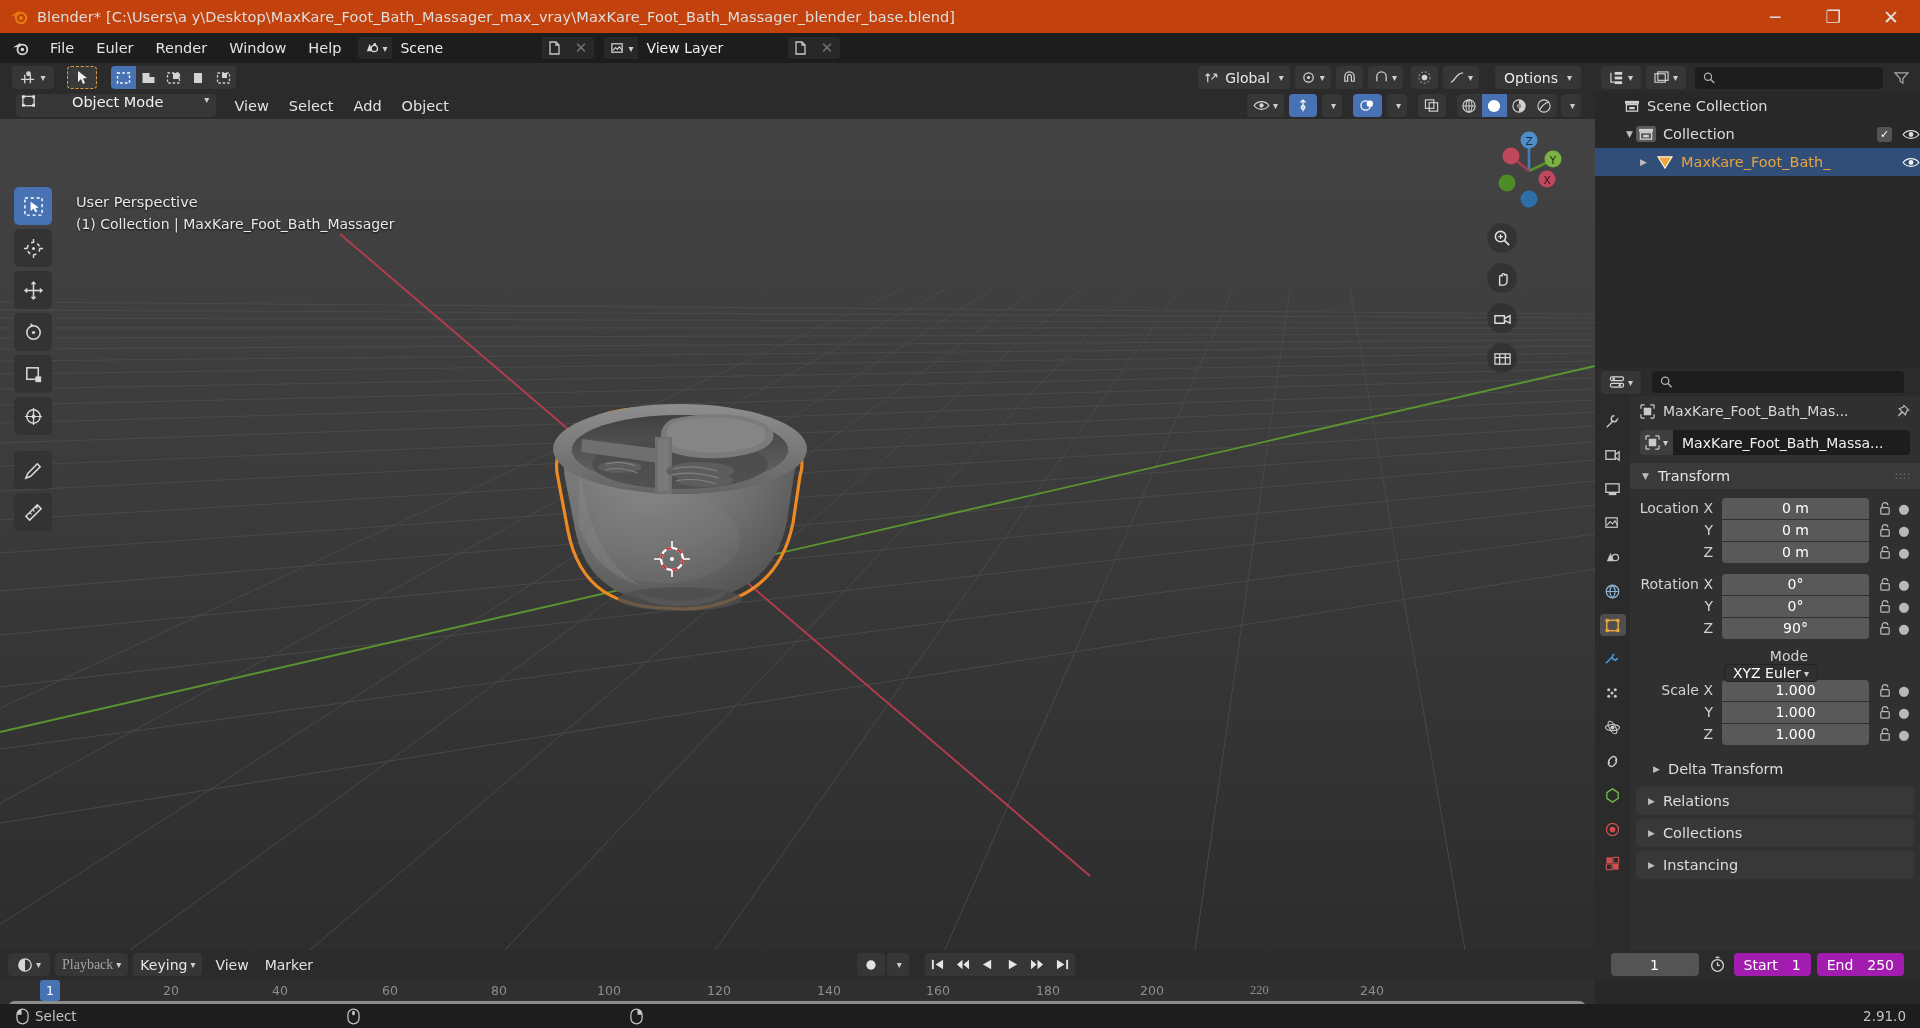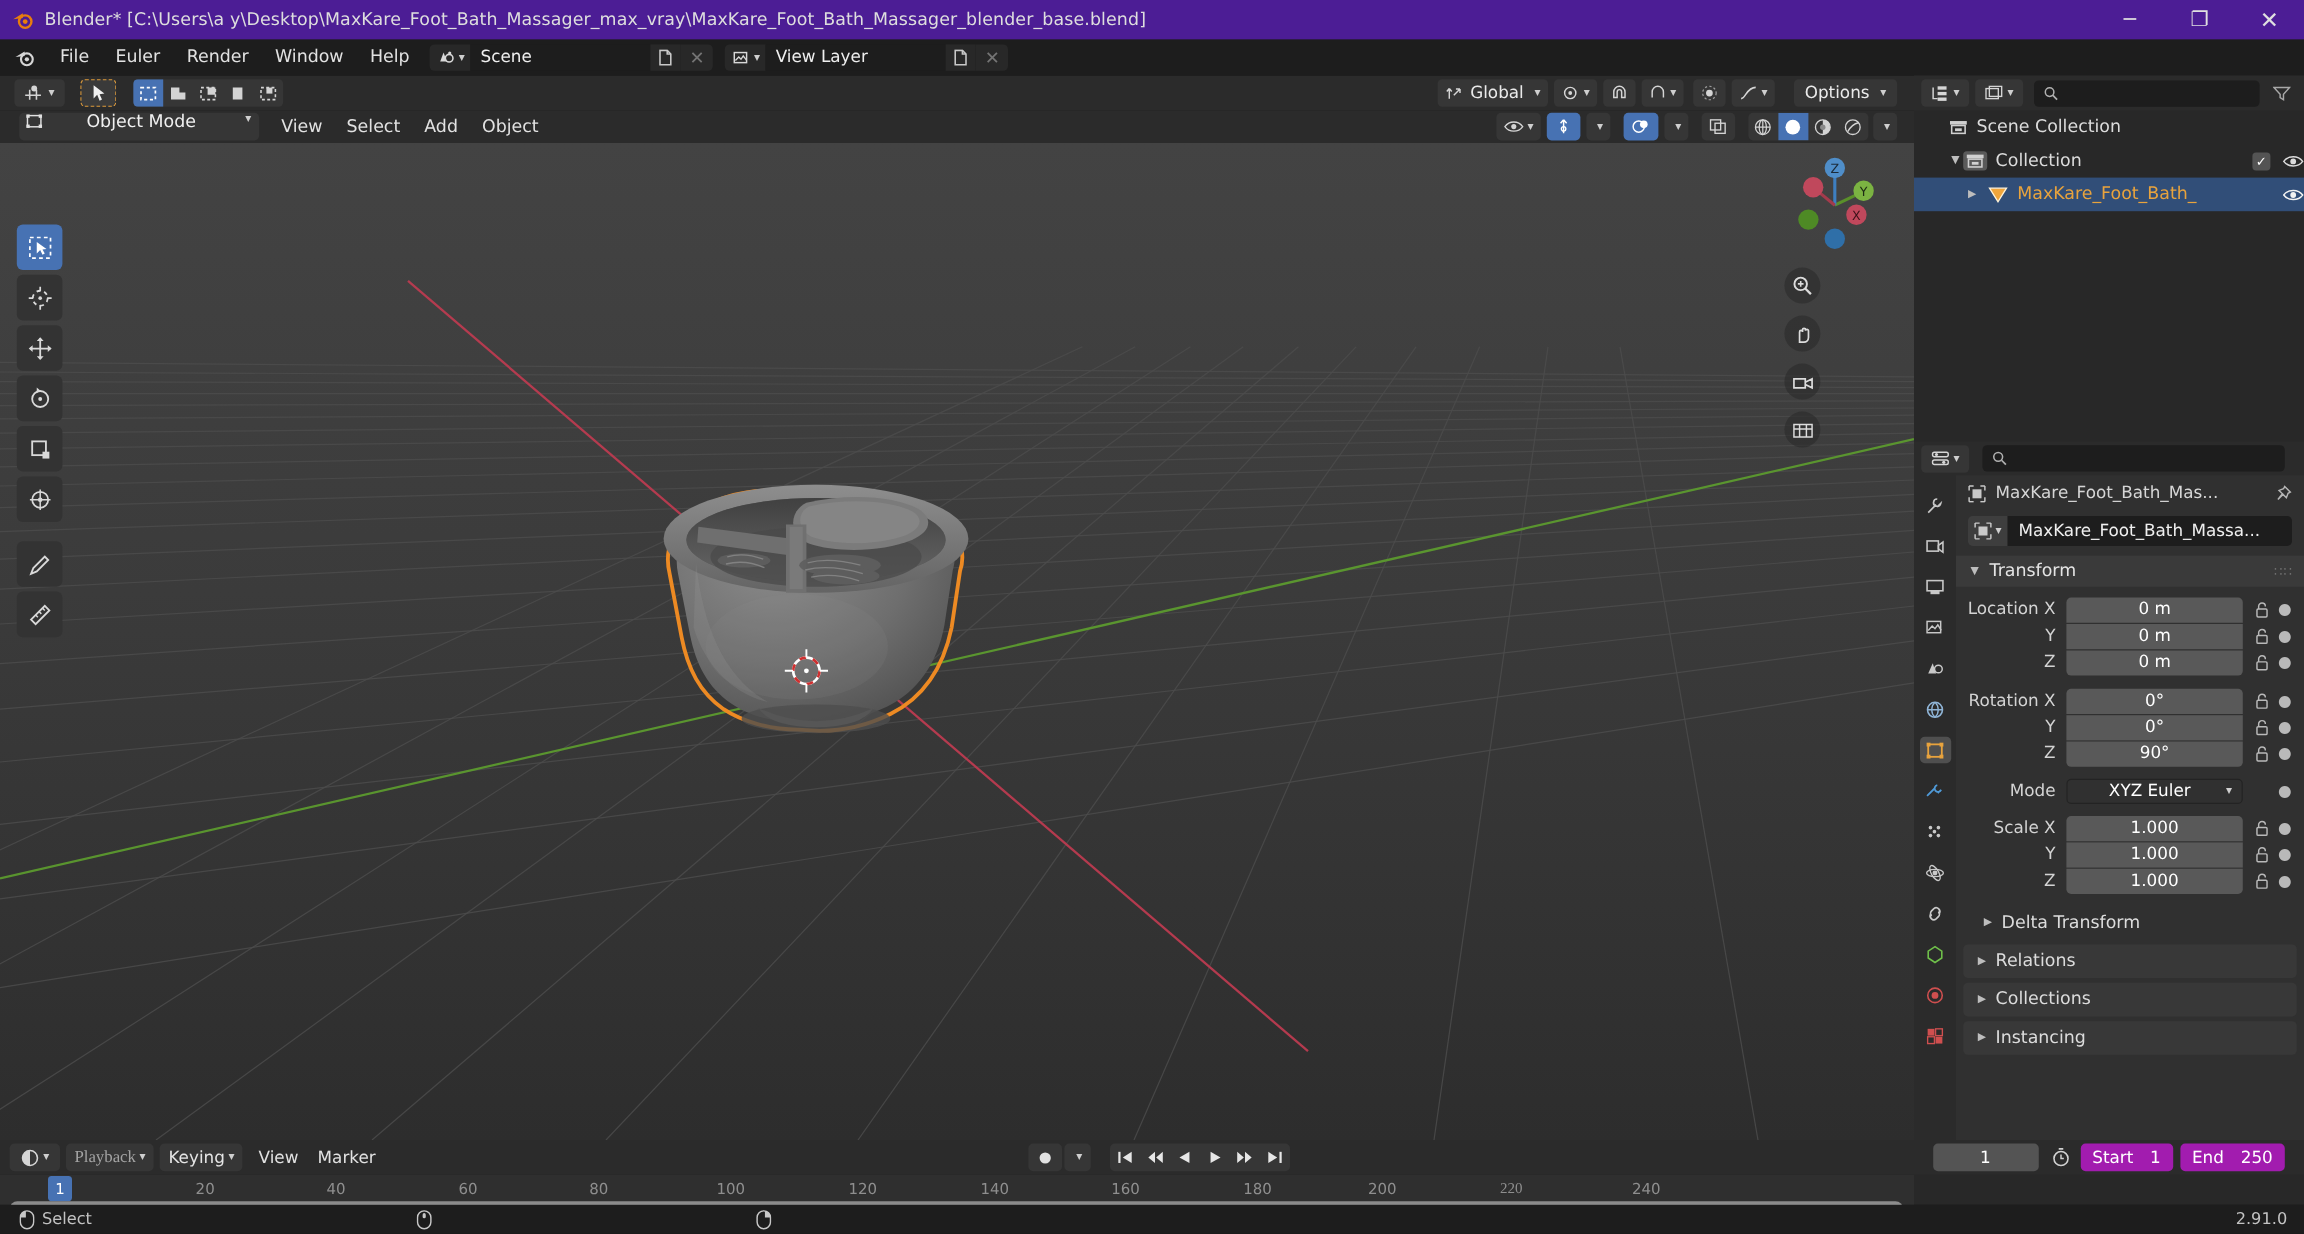--- a/index.html
+++ b/index.html
@@ -2,21 +2,21 @@
 <html><head>
 <meta charset="utf-8">
 <style>
   * { box-sizing: border-box; margin:0; padding:0; }
   html,body { width:1920px; height:1028px; overflow:hidden; background:#1d1d1d;
     font-family:"DejaVu Sans", sans-serif; }
   body { position:relative; font-size:15px; color:#e6e6e6; }
 
   
   #titlebar { position:absolute; left:0; top:0; width:1920px; height:33px;
-    background:#4c1d95; display:flex; align-items:center; }
+    background:#c2410c; display:flex; align-items:center; }
   #titlebar .blender-logo { margin-left:10px; margin-right:9px; display:flex; }
   #titlebar .title-text { font-size:14.5px; color:#dedede; white-space:nowrap; letter-spacing:.1px;}
   .winbtns { position:absolute; right:0; top:0; height:33px; display:flex; }
   .winbtn { width:58px; height:33px; display:flex; align-items:center; justify-content:center;
     color:#e0e0e0; font-size:17px; }
   .winbtn.close-btn { font-size:19px; }
 
   
   #topbar { position:absolute; left:0; top:33px; width:1920px; height:30px;
     background:#1d1d1d; display:flex; align-items:center; }
@@ -547,20 +547,24 @@
       </g>
 
       <g transform="translate(672,440)">
         <circle r="11" fill="none" stroke="#ffffff" stroke-width="2.2"></circle>
         <circle r="11" fill="none" stroke="#cf3030" stroke-width="2.2" stroke-dasharray="5.7 5.7"></circle>
         <path d="M0 -18 v7 M0 11 v7 M-18 0 h7 M11 0 h7" stroke="#ffffff" stroke-width="1.6"></path>
         <circle r="2" fill="#ffffff"></circle>
       </g>
     </svg>
 
+    <div id="vp-text">
+      <div>User Perspective</div>
+      <div class="l2">(1) Collection | MaxKare_Foot_Bath_Massager</div>
+    </div>
 
     <div id="vp-tools">
       <div class="vt on">
         <svg width="21" height="21" viewBox="0 0 22 22">
             <rect x="2" y="2" width="18" height="18" fill="none" stroke="#ffffff" stroke-width="1.5" stroke-dasharray="3.3 2.8"></rect>
             <path d="M8 6 L8 16 L11 13 L13 17 L15 16 L13 12.5 L16.5 12 Z" fill="#ffffff"></path>
           </svg>
       </div>
       <div class="vt">
         <svg width="21" height="21" viewBox="0 0 22 22">
@@ -942,21 +946,21 @@
         <span class="pfield bot">90°</span>
         <span class="lockico">
             <svg width="14" height="15" viewBox="0 0 15 16">
               <path d="M4.5 7 V4.6 a3 3 0 0 1 6 0" fill="none" stroke="#b9b9b9" stroke-width="1.3"></path>
               <rect x="3" y="7" width="9" height="7" rx="1" fill="none" stroke="#b9b9b9" stroke-width="1.3"></rect>
             </svg>
           </span>
         <span class="dotico">●</span>
       </div>
 
-      <div class="prow" style="margin-top:9px;">
+      <div class="prow" style="margin-top:9px;flex-direction:column;">
         <span class="plabel">Mode</span>
         <span class="pfield dropdown">
           <span class="dv">XYZ Euler</span>
           <span class="chev">▾</span>
         </span>
         <span class="lockico"></span>
         <span class="dotico">●</span>
       </div>
 
       <div class="prow" style="margin-top:9px;">

